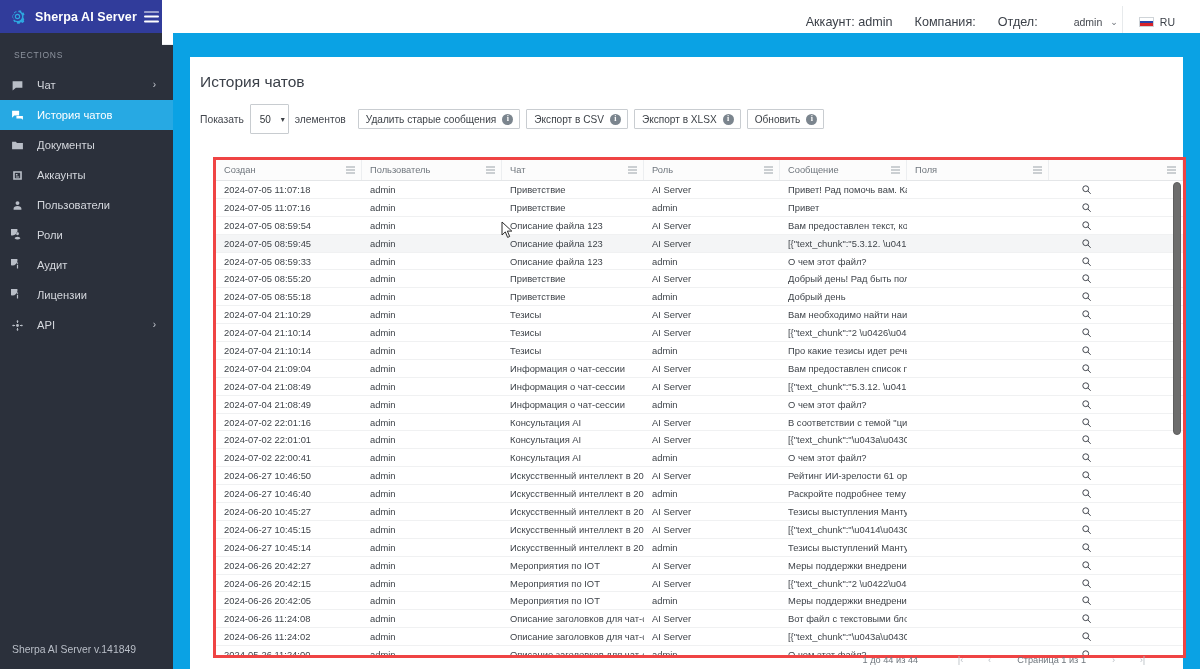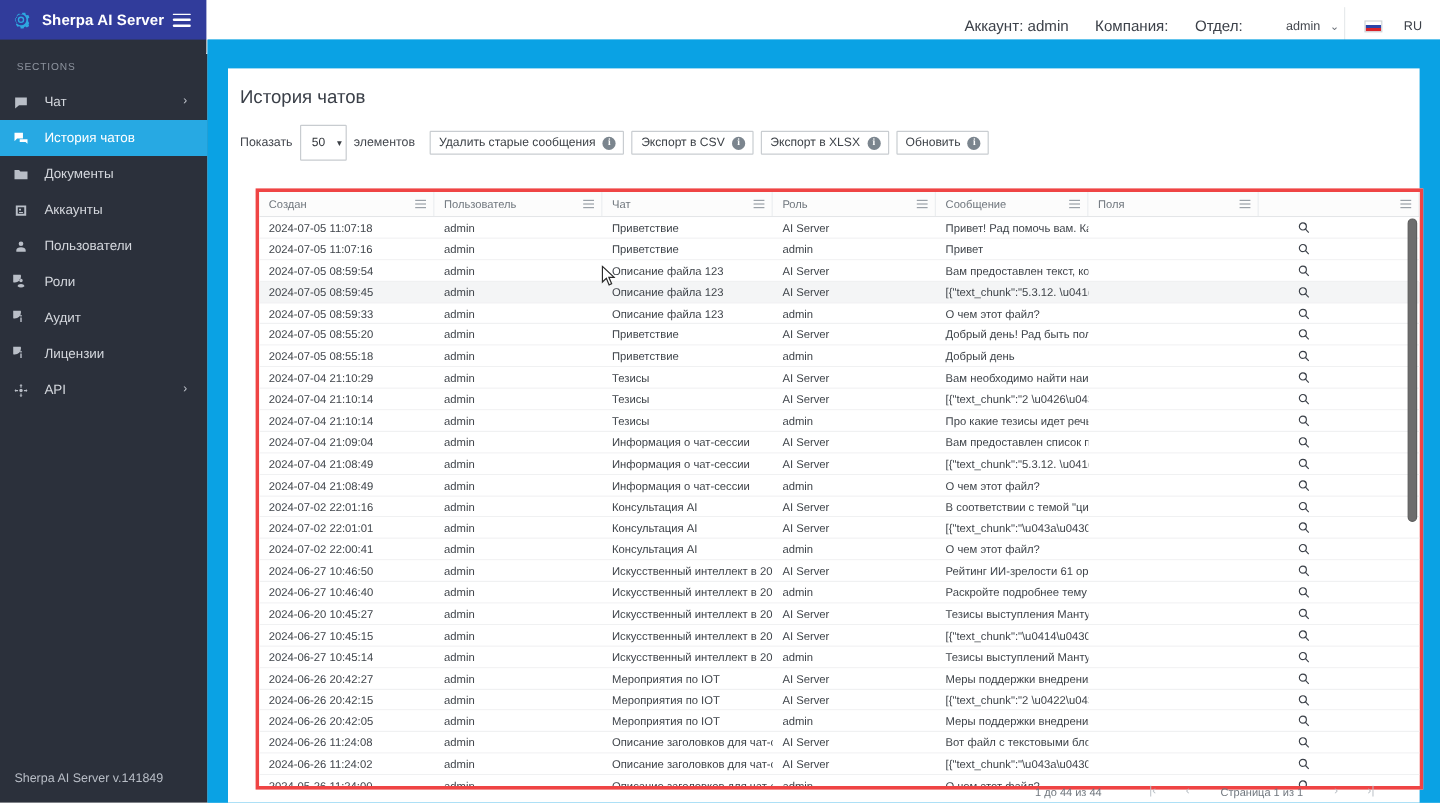--- a/index.html
+++ b/index.html
@@ -68,38 +68,38 @@
 
   .sidebar-footer {
     height: 39px; display: flex; align-items: center;
     padding-left: 12px;
     color: #b9bec7; font-size: 10.4px;
     border-top: 0;
   }
 
   
   .topbar {
-    position: absolute; left: 172px; top: 0;
+    position: absolute; left: 162px; top: 0;
     width: 1027px; height: 45px;
     background: #ffffff;
     display: flex; align-items: center; justify-content: flex-end;
     border-bottom: 1px solid #eceff1;
   }
   .tb-group { display: flex; align-items: center; }
   .tb-text {
     font-size: 12.6px; color: #3c4149; margin-left: 22px; white-space: nowrap;
   }
   .tb-user {
     display: flex; align-items: center; gap: 8px;
     margin-left: 36px; margin-right: 4px;
     font-size: 10.5px; color: #44484f;
   }
   .tb-user .chev { font-size: 9px; color: #6b7078; }
   .tb-lang {
-    display: flex; align-items: center; gap: 18px;
+    display: flex; align-items: center; gap: 6px;
     border-left: 1px solid #e7eaec;
     height: 33px; padding: 0 14px 0 16px;
     font-size: 10.5px; color: #3c4149; justify-content: flex-end;
   }
   .flag {
     width: 15px; height: 10px; display: block;
     border: 1px solid #cfd4d8;
     background: linear-gradient(to bottom, #ffffff 0 33.3%, #2a44a8 33.3% 66.6%, #d8232a 66.6% 100%);
   }
 

